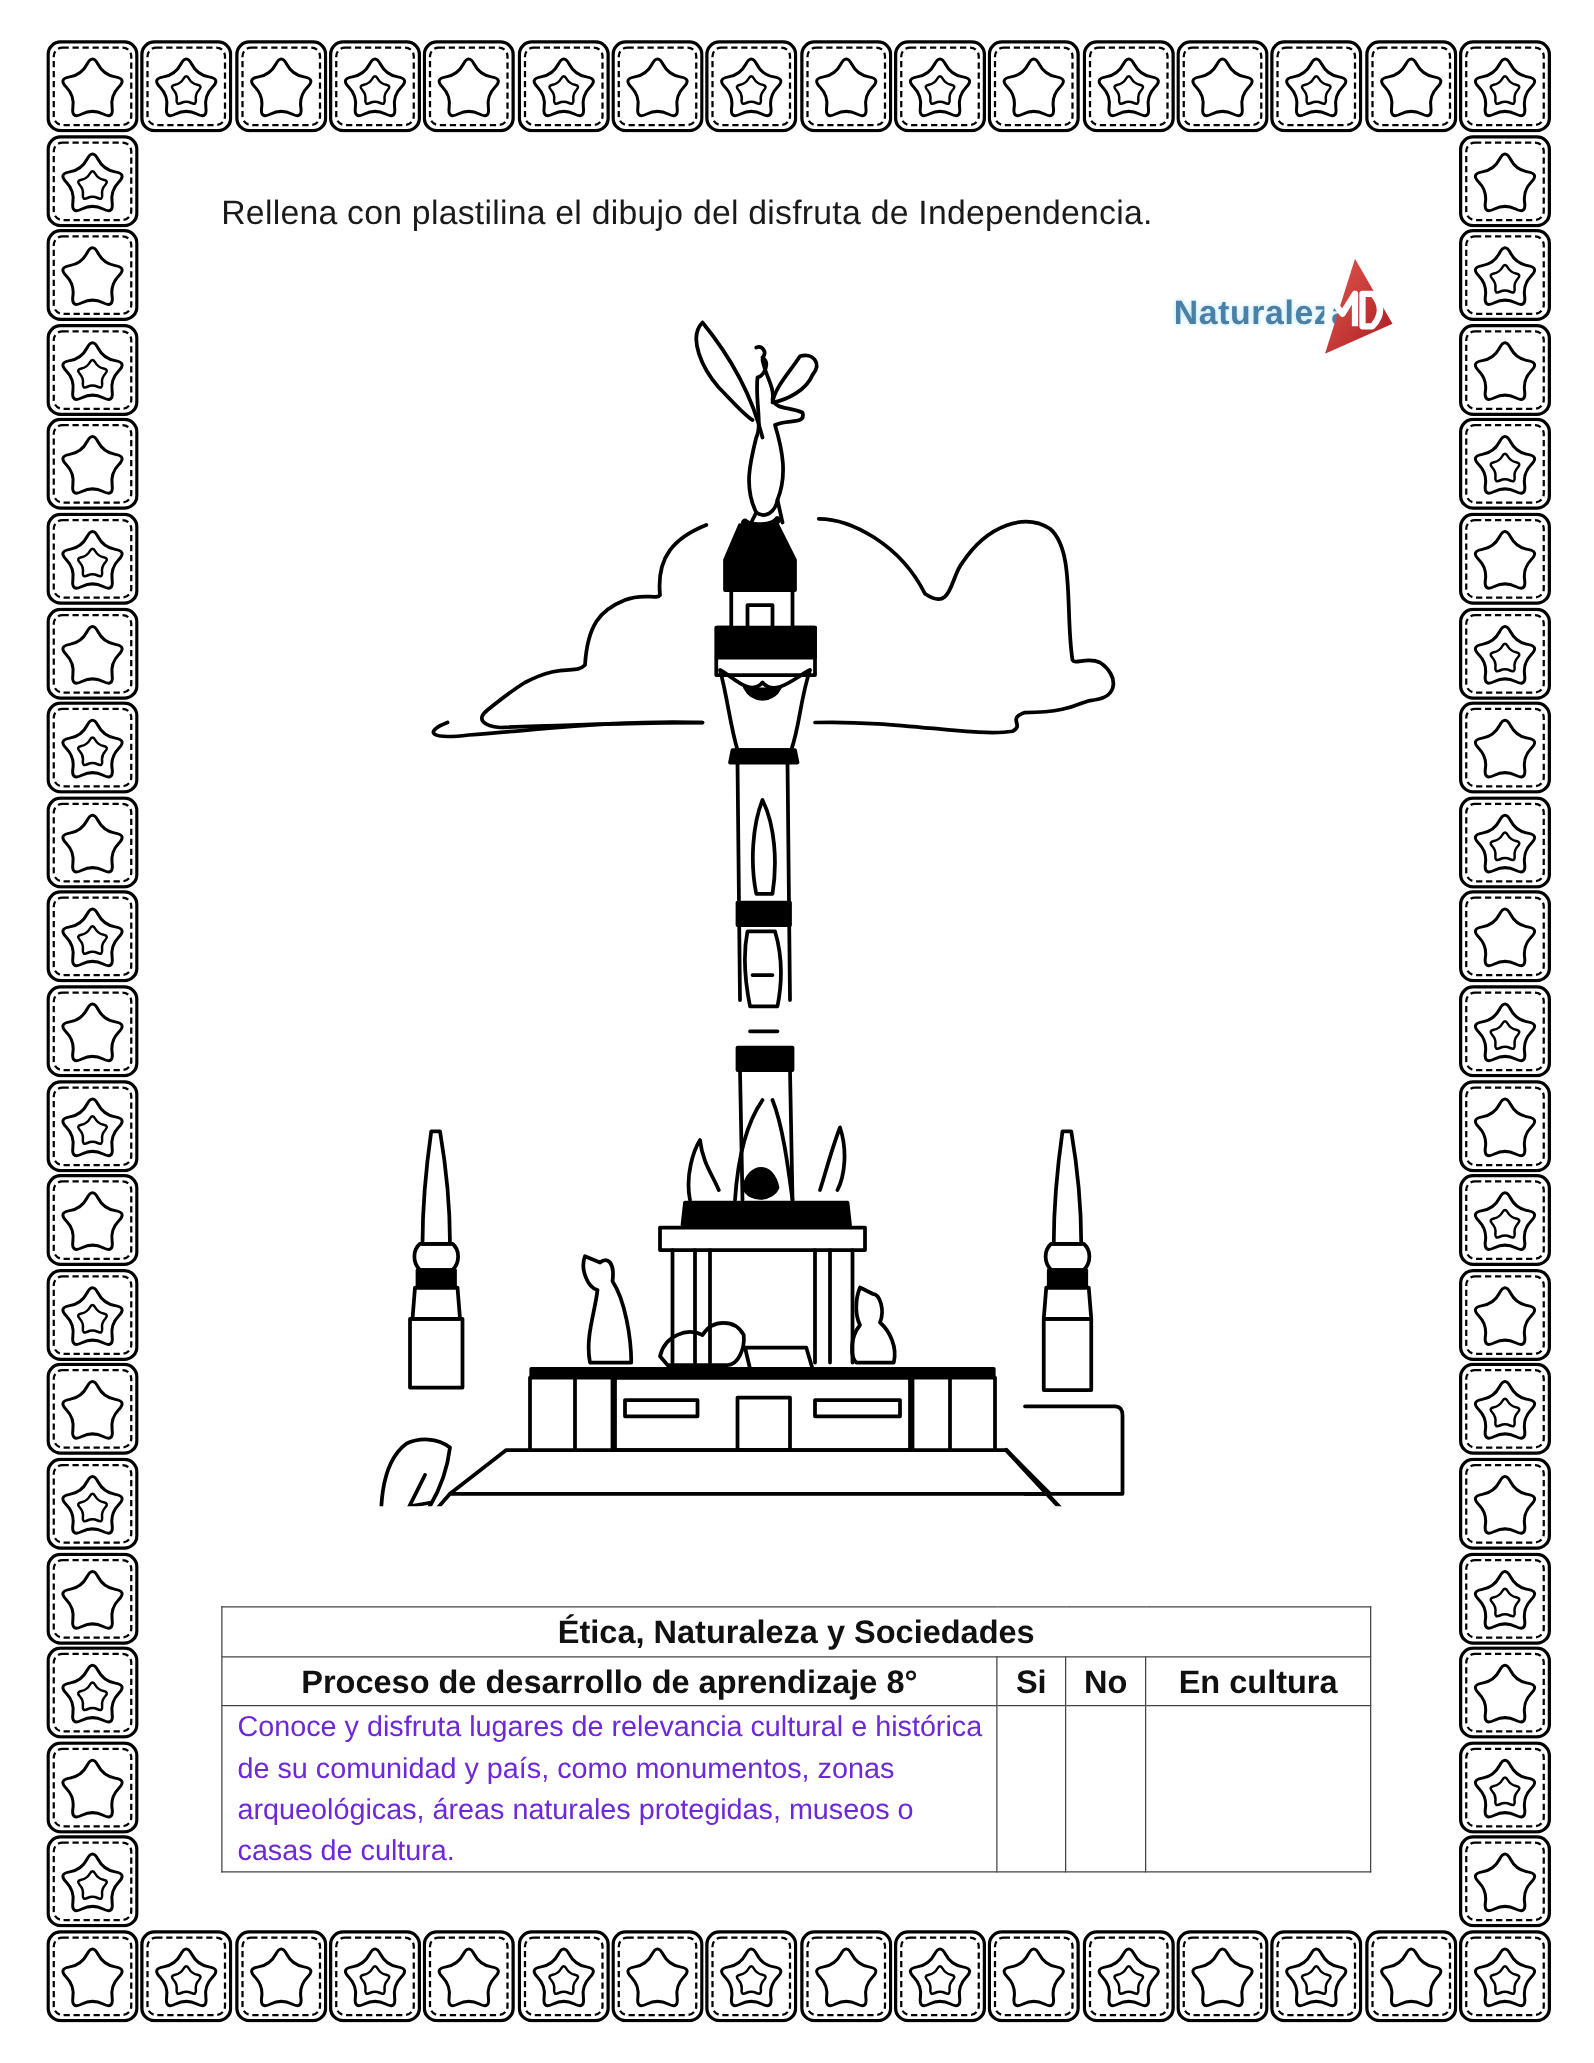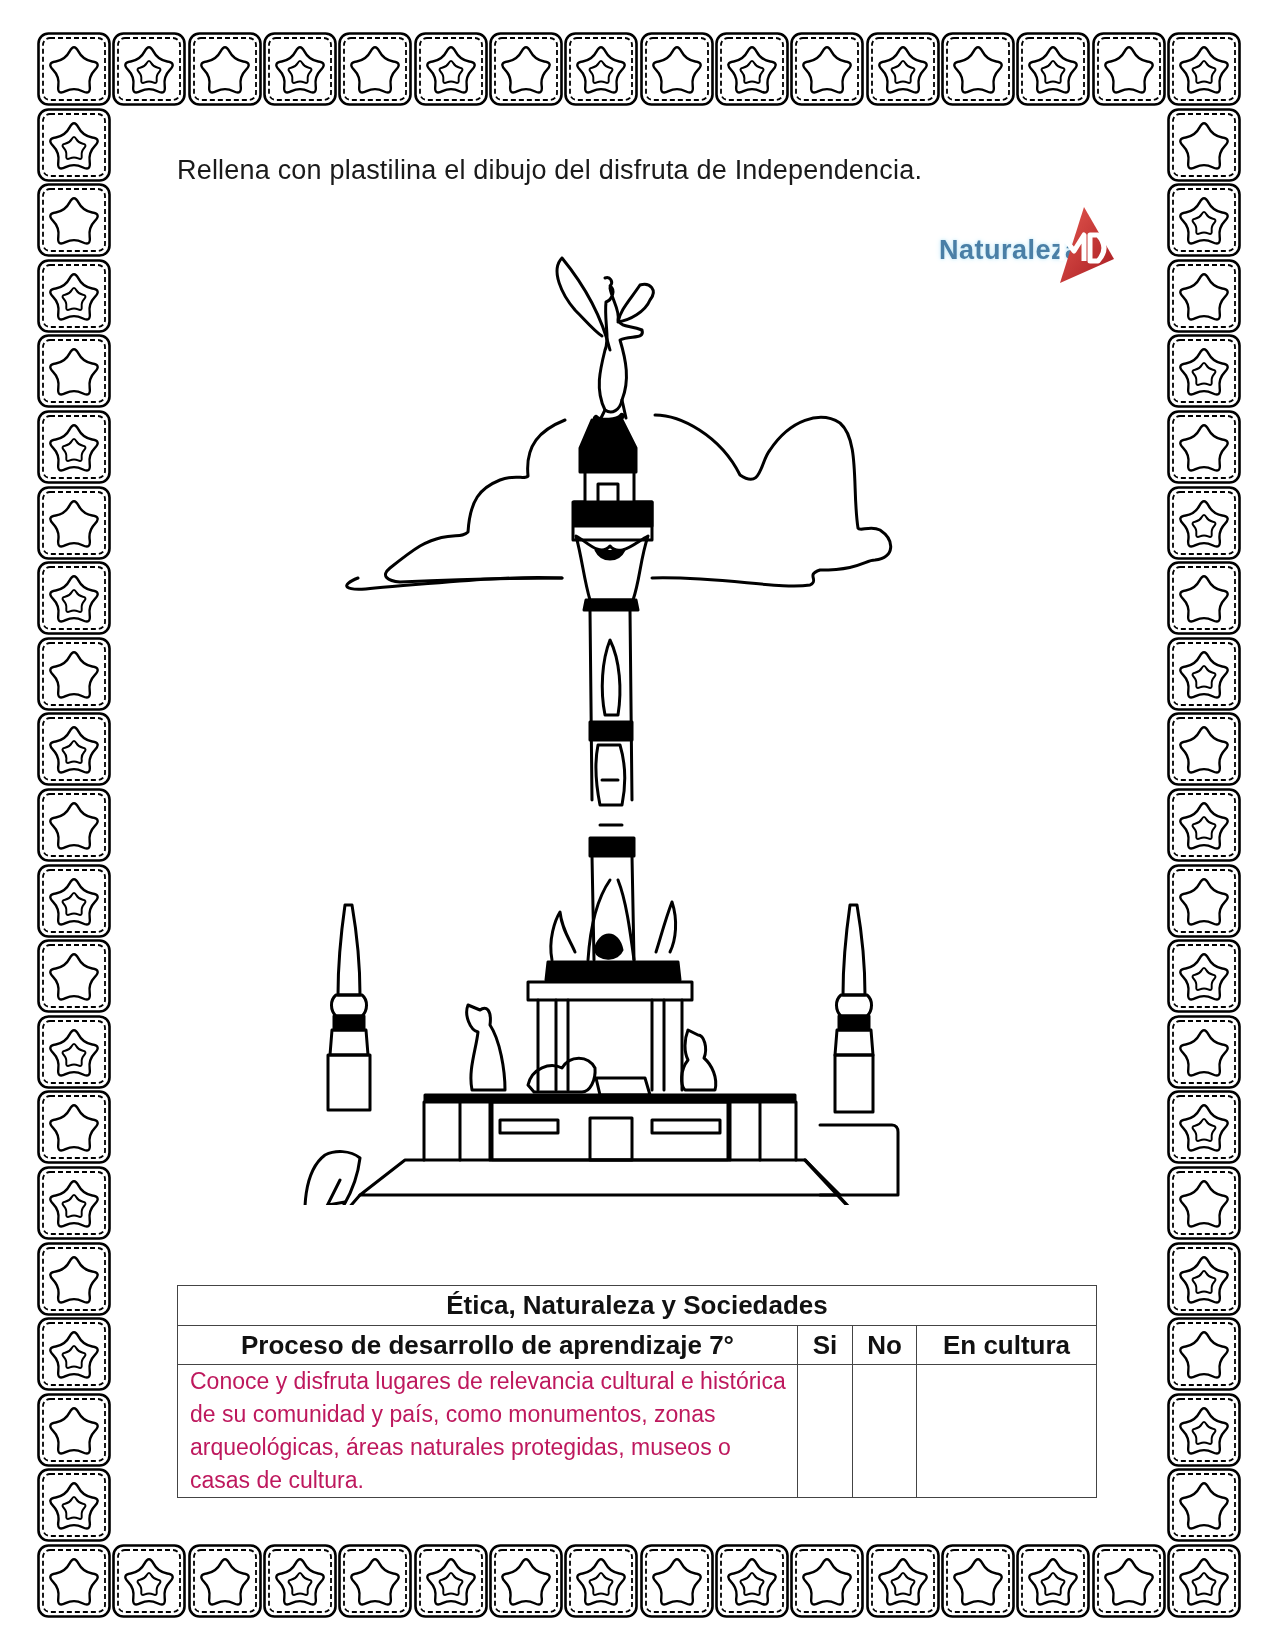--- a/index.html
+++ b/index.html
@@ -15,21 +15,21 @@
                text-shadow: 0 0 3px #bfe6f5, 0 0 6px #d8f1fa; }
   .logo-mark { position:absolute; left:118px; top:0; width:62px; height:80px; }
   .monument { position:absolute; left:300px; top:240px; width:640px; height:965px; }
   .monument svg { width:640px; height:965px; display:block; }
   table.eval { position:absolute; left:177px; top:1237px; width:919px;
                border-collapse:collapse; table-layout:fixed;margin-top:48px; }
   table.eval td, table.eval th { border:1.5px solid #444; padding:0; }
   .t-title { height:39px; text-align:center; font-weight:bold; font-size:26px; }
   .t-head th { height:38px; font-weight:bold; font-size:26px; text-align:center; }
   .t-body td { height:131px; vertical-align:top; }
-  .t-desc { font-size:23px; line-height:33px; padding:0 0 0 12px !important; color:#be185d; }
+  .t-desc { font-size:23px; line-height:33px; padding:0 0 0 12px !important; color:#6d28d9; }
 </style>
 </head>
 <body>
 
 <div id="border">
     <div class="border-tile" style="left: 37px; top: 32px;">
       <svg viewBox="0 0 74 74" xmlns="http://www.w3.org/2000/svg">
         <rect x="1.5" y="1.5" width="71" height="71" rx="10" fill="#fff" stroke="#000" stroke-width="2.6"></rect>
         <rect x="6" y="6" width="62" height="62" rx="7" fill="none" stroke="#000" stroke-width="1.8" stroke-dasharray="5 3"></rect>
         <path d="M32.6 19.4 Q37.0 11.0 41.4 19.4 Q45.8 27.9 55.2 29.5 Q64.6 31.0 57.9 37.8 Q51.3 44.6 52.7 54.0 Q54.0 63.5 45.5 59.2 Q37.0 55.0 28.5 59.2 Q20.0 63.5 21.3 54.0 Q22.7 44.6 16.1 37.8 Q9.4 31.0 18.8 29.5 Q28.2 27.9 32.6 19.4 Z" fill="none" stroke="#000" stroke-width="2.4"></path>
@@ -666,21 +666,21 @@
     <col style="width:620px">
       <col style="width:55px">
       <col style="width:64px">
       <col style="width:180px">
   </colgroup>
   <tbody>
       <tr>
     <td class="t-title" colspan="4">Ética, Naturaleza y Sociedades</td>
   </tr>
   <tr class="t-head">
-    <th>Proceso de desarrollo de aprendizaje 7°</th>
+    <th>Proceso de desarrollo de aprendizaje 8°</th>
     <th>Si</th>
     <th>No</th>
     <th>En cultura</th>
   </tr>
   <tr class="t-body">
     <td class="t-desc">Conoce y disfruta lugares de relevancia cultural e histórica de su comunidad y país, como monumentos, zonas arqueológicas, áreas naturales protegidas, museos o casas de cultura.</td>
     <td></td>
     <td></td>
     <td></td>
   </tr>

